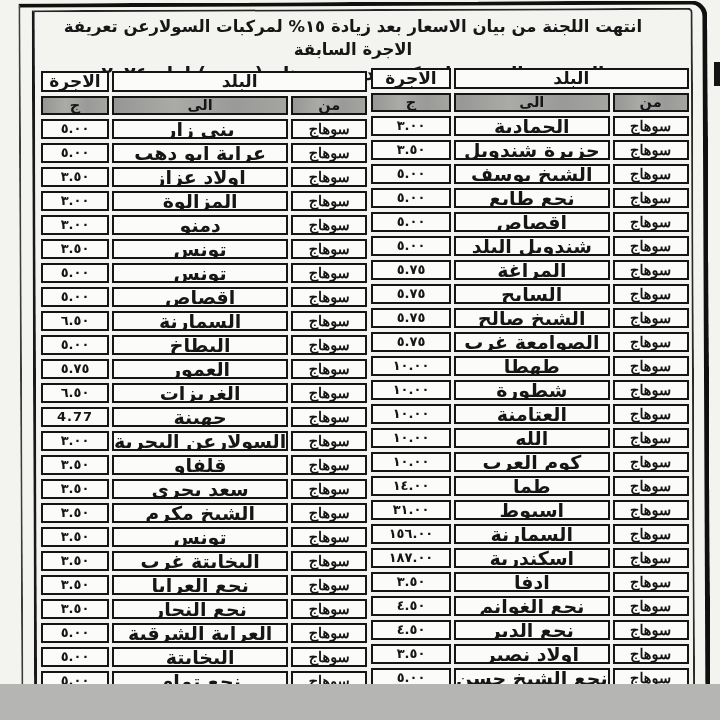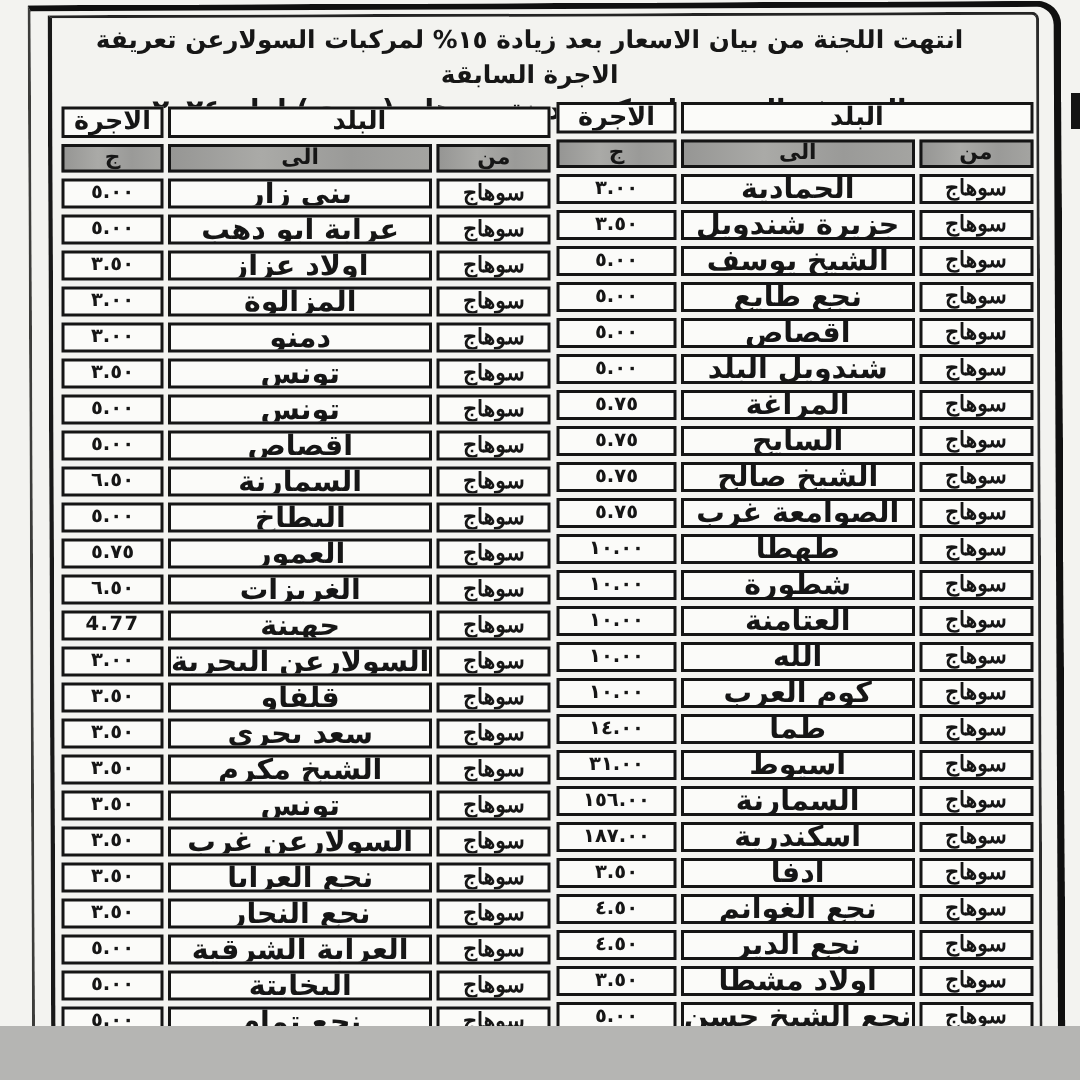--- a/index.html
+++ b/index.html
@@ -227,21 +227,21 @@
   </tr>
 
   <tr>
     <td class="from">سوهاج</td>
     <td class="to">نجع الدير</td>
     <td class="fare">٤.٥٠</td>
   </tr>
 
   <tr>
     <td class="from">سوهاج</td>
-    <td class="to">اولاد مشطا</td>
+    <td class="to">اولاد نصير</td>
     <td class="fare">٣.٥٠</td>
   </tr>
 
   <tr>
     <td class="from">سوهاج</td>
     <td class="to">نجع الشيخ حسن</td>
     <td class="fare">٥.٠٠</td>
   </tr>
 
   <tr>
@@ -373,21 +373,21 @@
   </tr>
 
   <tr>
     <td class="from">سوهاج</td>
     <td class="to">تونس</td>
     <td class="fare">٣.٥٠</td>
   </tr>
 
   <tr>
     <td class="from">سوهاج</td>
-    <td class="to">السولارعن غرب</td>
+    <td class="to">البخايتة غرب</td>
     <td class="fare">٣.٥٠</td>
   </tr>
 
   <tr>
     <td class="from">سوهاج</td>
     <td class="to">نجع العرايا</td>
     <td class="fare">٣.٥٠</td>
   </tr>
 
   <tr>

